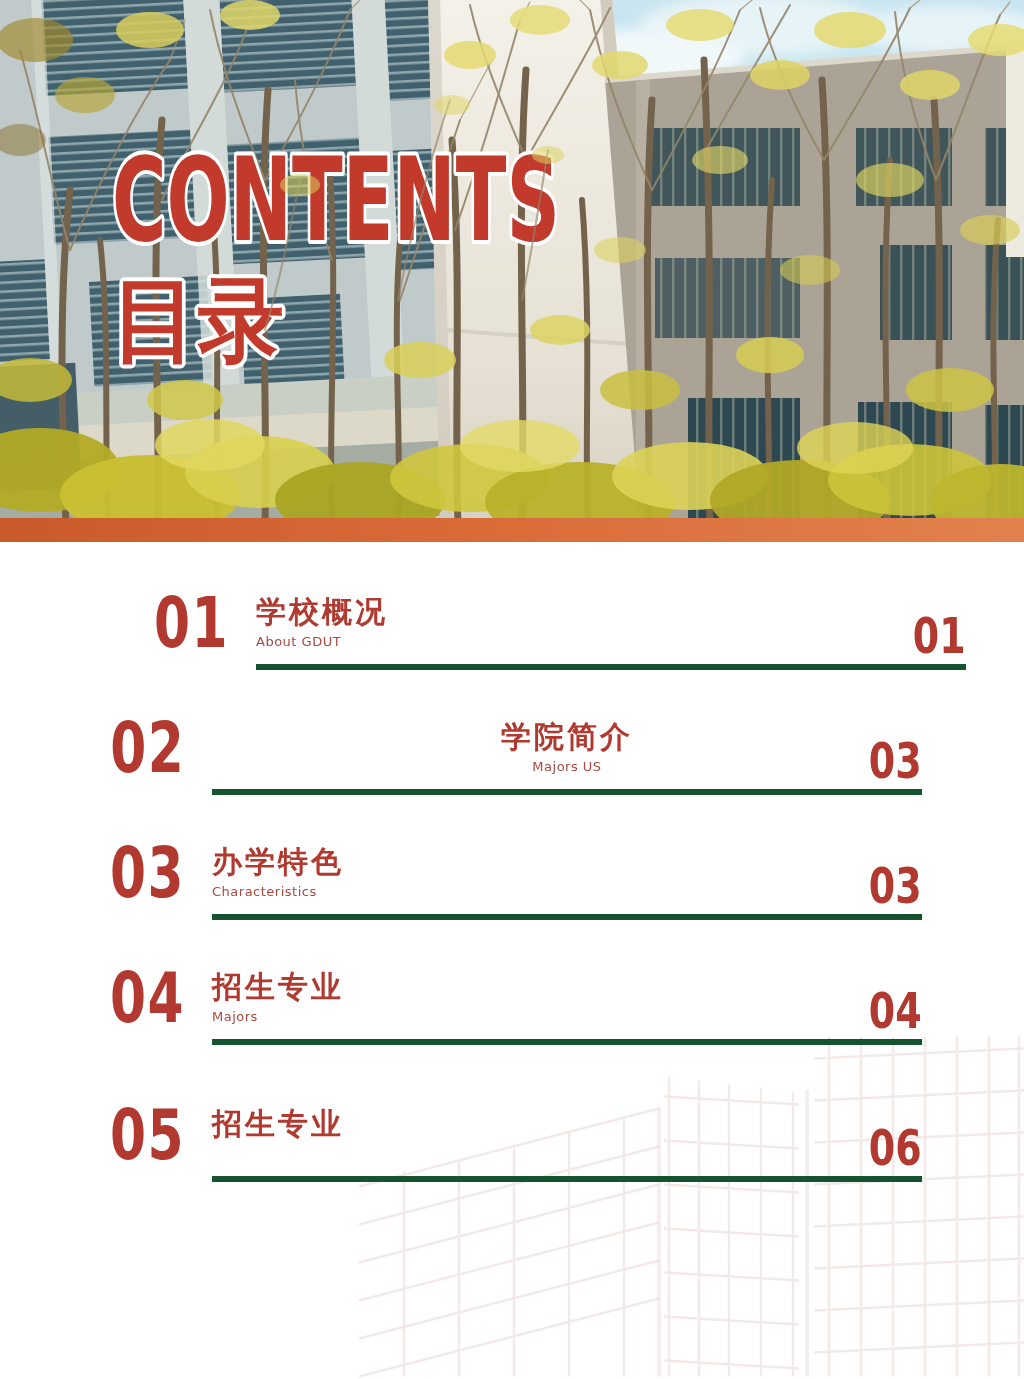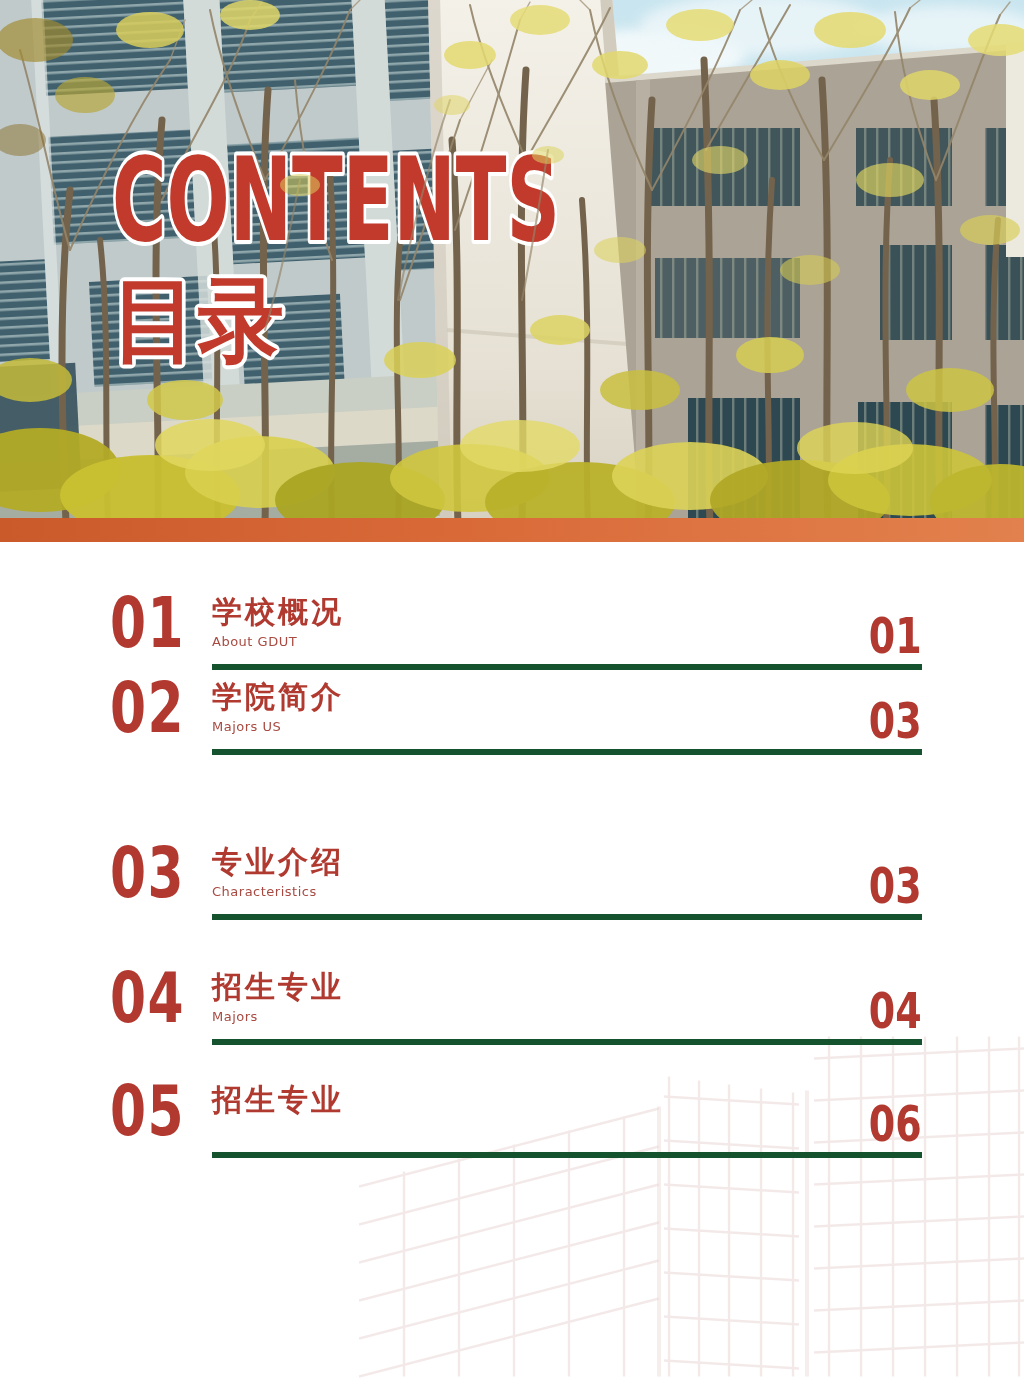--- a/index.html
+++ b/index.html
@@ -10,22 +10,22 @@
   
   .hero{position:absolute;top:0;left:0;width:1024px;height:518px;}
   .hero svg{display:block;width:1024px;height:518px;}
   
   .divider{
     position:absolute;top:518px;left:0;width:1024px;height:24px;
     background:linear-gradient(90deg,#cb5a2b 0%,#d96a38 45%,#e2814d 100%);
   }
   
   .toc-row{position:absolute;left:110px;width:812px;height:84px;z-index:2;}
-  .toc-row.r1{top:596px;} .toc-row.r2{top:681px;} .toc-row.r3{top:846px;}
-  .toc-row.r4{top:971px;} .toc-row.r5{top:1084px;}
+  .toc-row.r1{top:596px;margin-left:44px;} .toc-row.r2{top:721px;text-align:center;} .toc-row.r3{top:846px;}
+  .toc-row.r4{top:971px;} .toc-row.r5{top:1108px;}
   .toc-num{
     position:absolute;left:0;top:0;width:102px;
     font-size:70px;font-weight:bold;color:#b2392f;line-height:54px;
     transform:scaleX(0.74);transform-origin:left top;letter-spacing:2px;
   }
   .toc-body{
     position:absolute;left:102px;top:0;width:710px;height:68px;
     border-bottom:6px solid #14532d;
   }
   .toc-title{
@@ -303,21 +303,21 @@
     <div class="toc-body">
       <div class="toc-title">学院简介</div>
       <div class="toc-sub">Majors US</div>
       <div class="toc-page">03</div>
     </div>
   </div>
 
   <div class="toc-row r3">
     <div class="toc-num">03</div>
     <div class="toc-body">
-      <div class="toc-title">专业介绍</div>
+      <div class="toc-title">办学特色</div>
       <div class="toc-sub">Characteristics</div>
       <div class="toc-page">03</div>
     </div>
   </div>
 
   <div class="toc-row r4">
     <div class="toc-num">04</div>
     <div class="toc-body">
       <div class="toc-title">招生专业</div>
       <div class="toc-sub">Majors</div>

